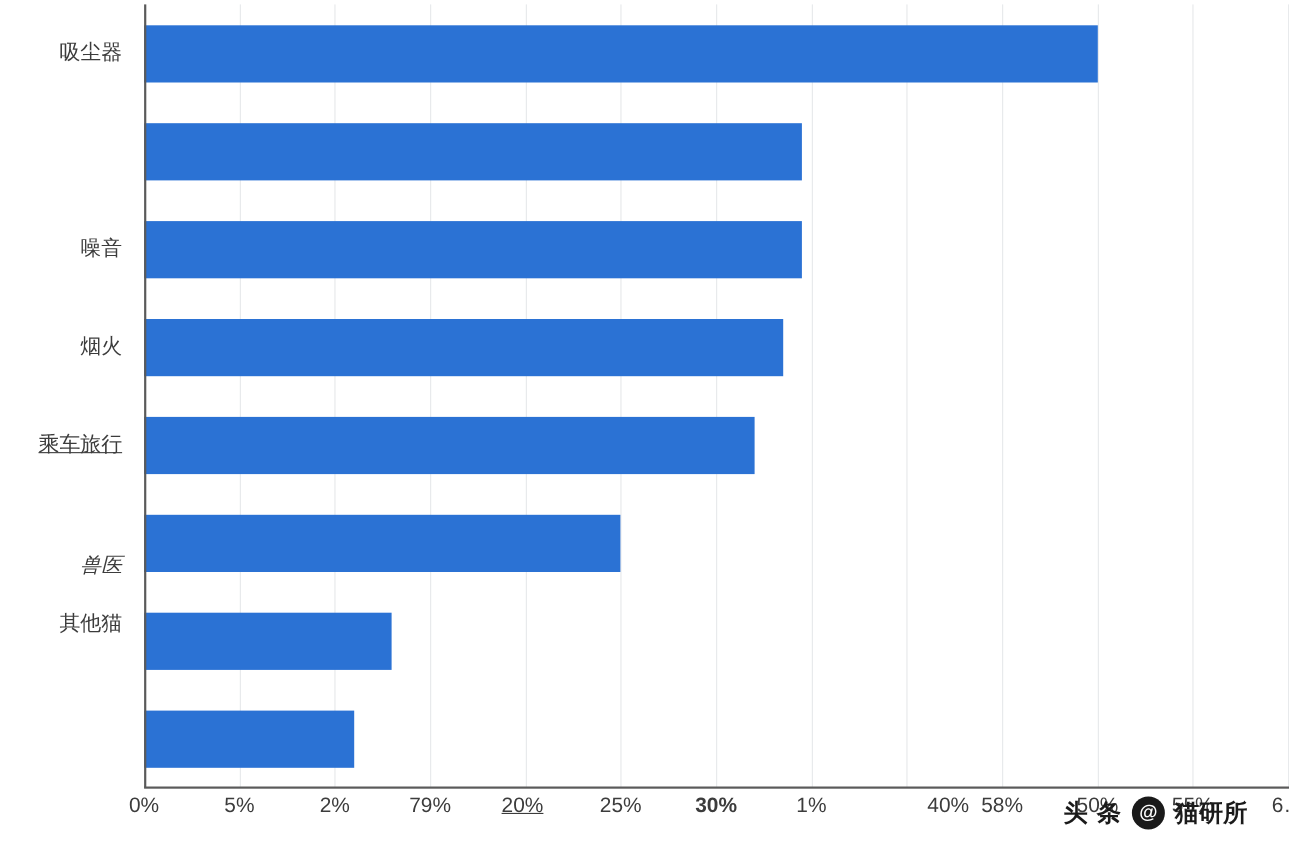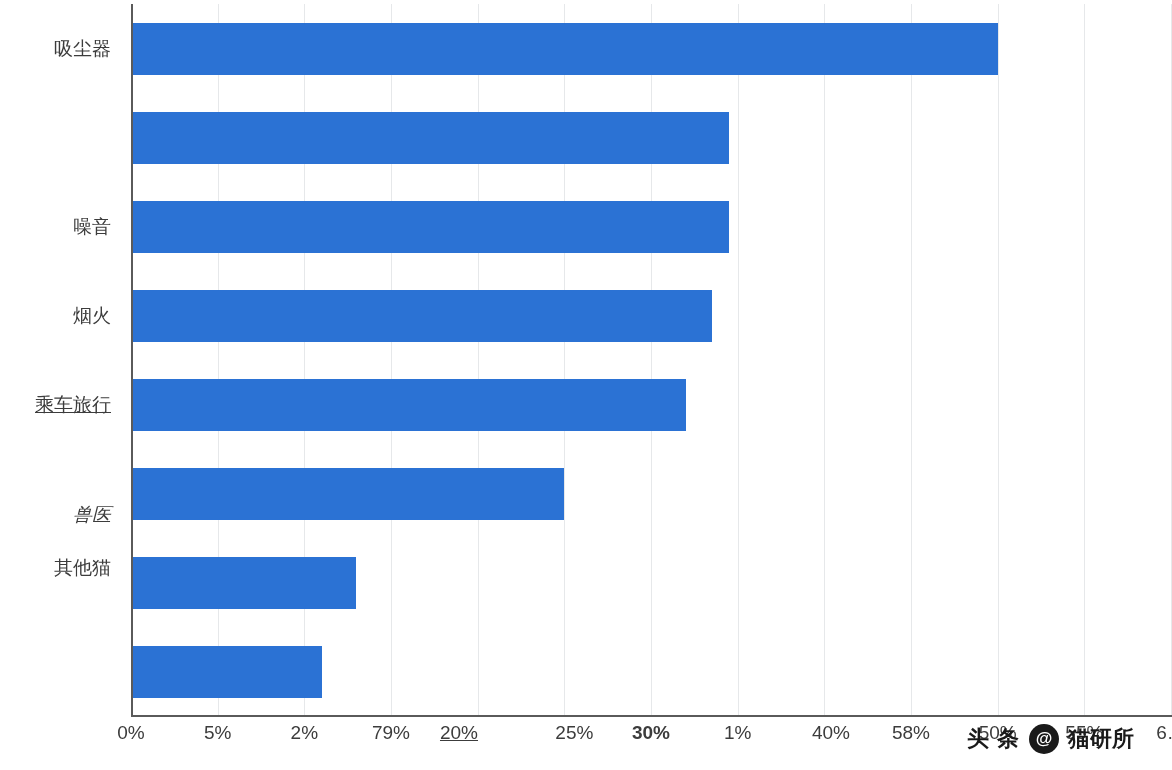--- a/index.html
+++ b/index.html
@@ -183,25 +183,25 @@
       <div class="cat-label" style="top: 374.5px; text-decoration: underline;">乘车旅行</div>
       <div class="cat-label" style="top: 485px; font-style: italic;">兽医</div>
       <div class="cat-label" style="top: 538px;">其他猫</div>
     </div>
 
   <div class="x-ticks" id="x-ticks">
       <div class="x-tick" style="left: 0px;">0%</div>
       <div class="x-tick" style="left: 86.6667px;">5%</div>
       <div class="x-tick" style="left: 173.333px;">2%</div>
       <div class="x-tick" style="left: 260px;">79%</div>
-      <div class="x-tick" style="left: 328px; text-decoration: underline;">20%</div>
-      <div class="x-tick" style="left: 433.333px; margin-left: 10px;">25%</div>
+      <div class="x-tick" style="left: 344px; text-decoration: underline;">20%</div>
+      <div class="x-tick" style="left: 433.333px;">25%</div>
       <div class="x-tick" style="left: 520px; font-weight: bold;">30%</div>
       <div class="x-tick" style="left: 606.667px;">1%</div>
-      <div class="x-tick" style="left: 700px;">40%</div>
+      <div class="x-tick" style="left: 731px;">40%</div>
       <div class="x-tick" style="left: 780px;">58%</div>
       <div class="x-tick" style="left: 866.667px;">50%</div>
       <div class="x-tick" style="left: 953.333px;">55%</div>
       <div class="x-tick" style="left: 1040px;">6…</div>
     </div>
 
   <div class="watermark">
     <span class="wm-logo">头 条</span>
     <span class="wm-dot">@</span>
     <span class="wm-text">猫研所</span>

